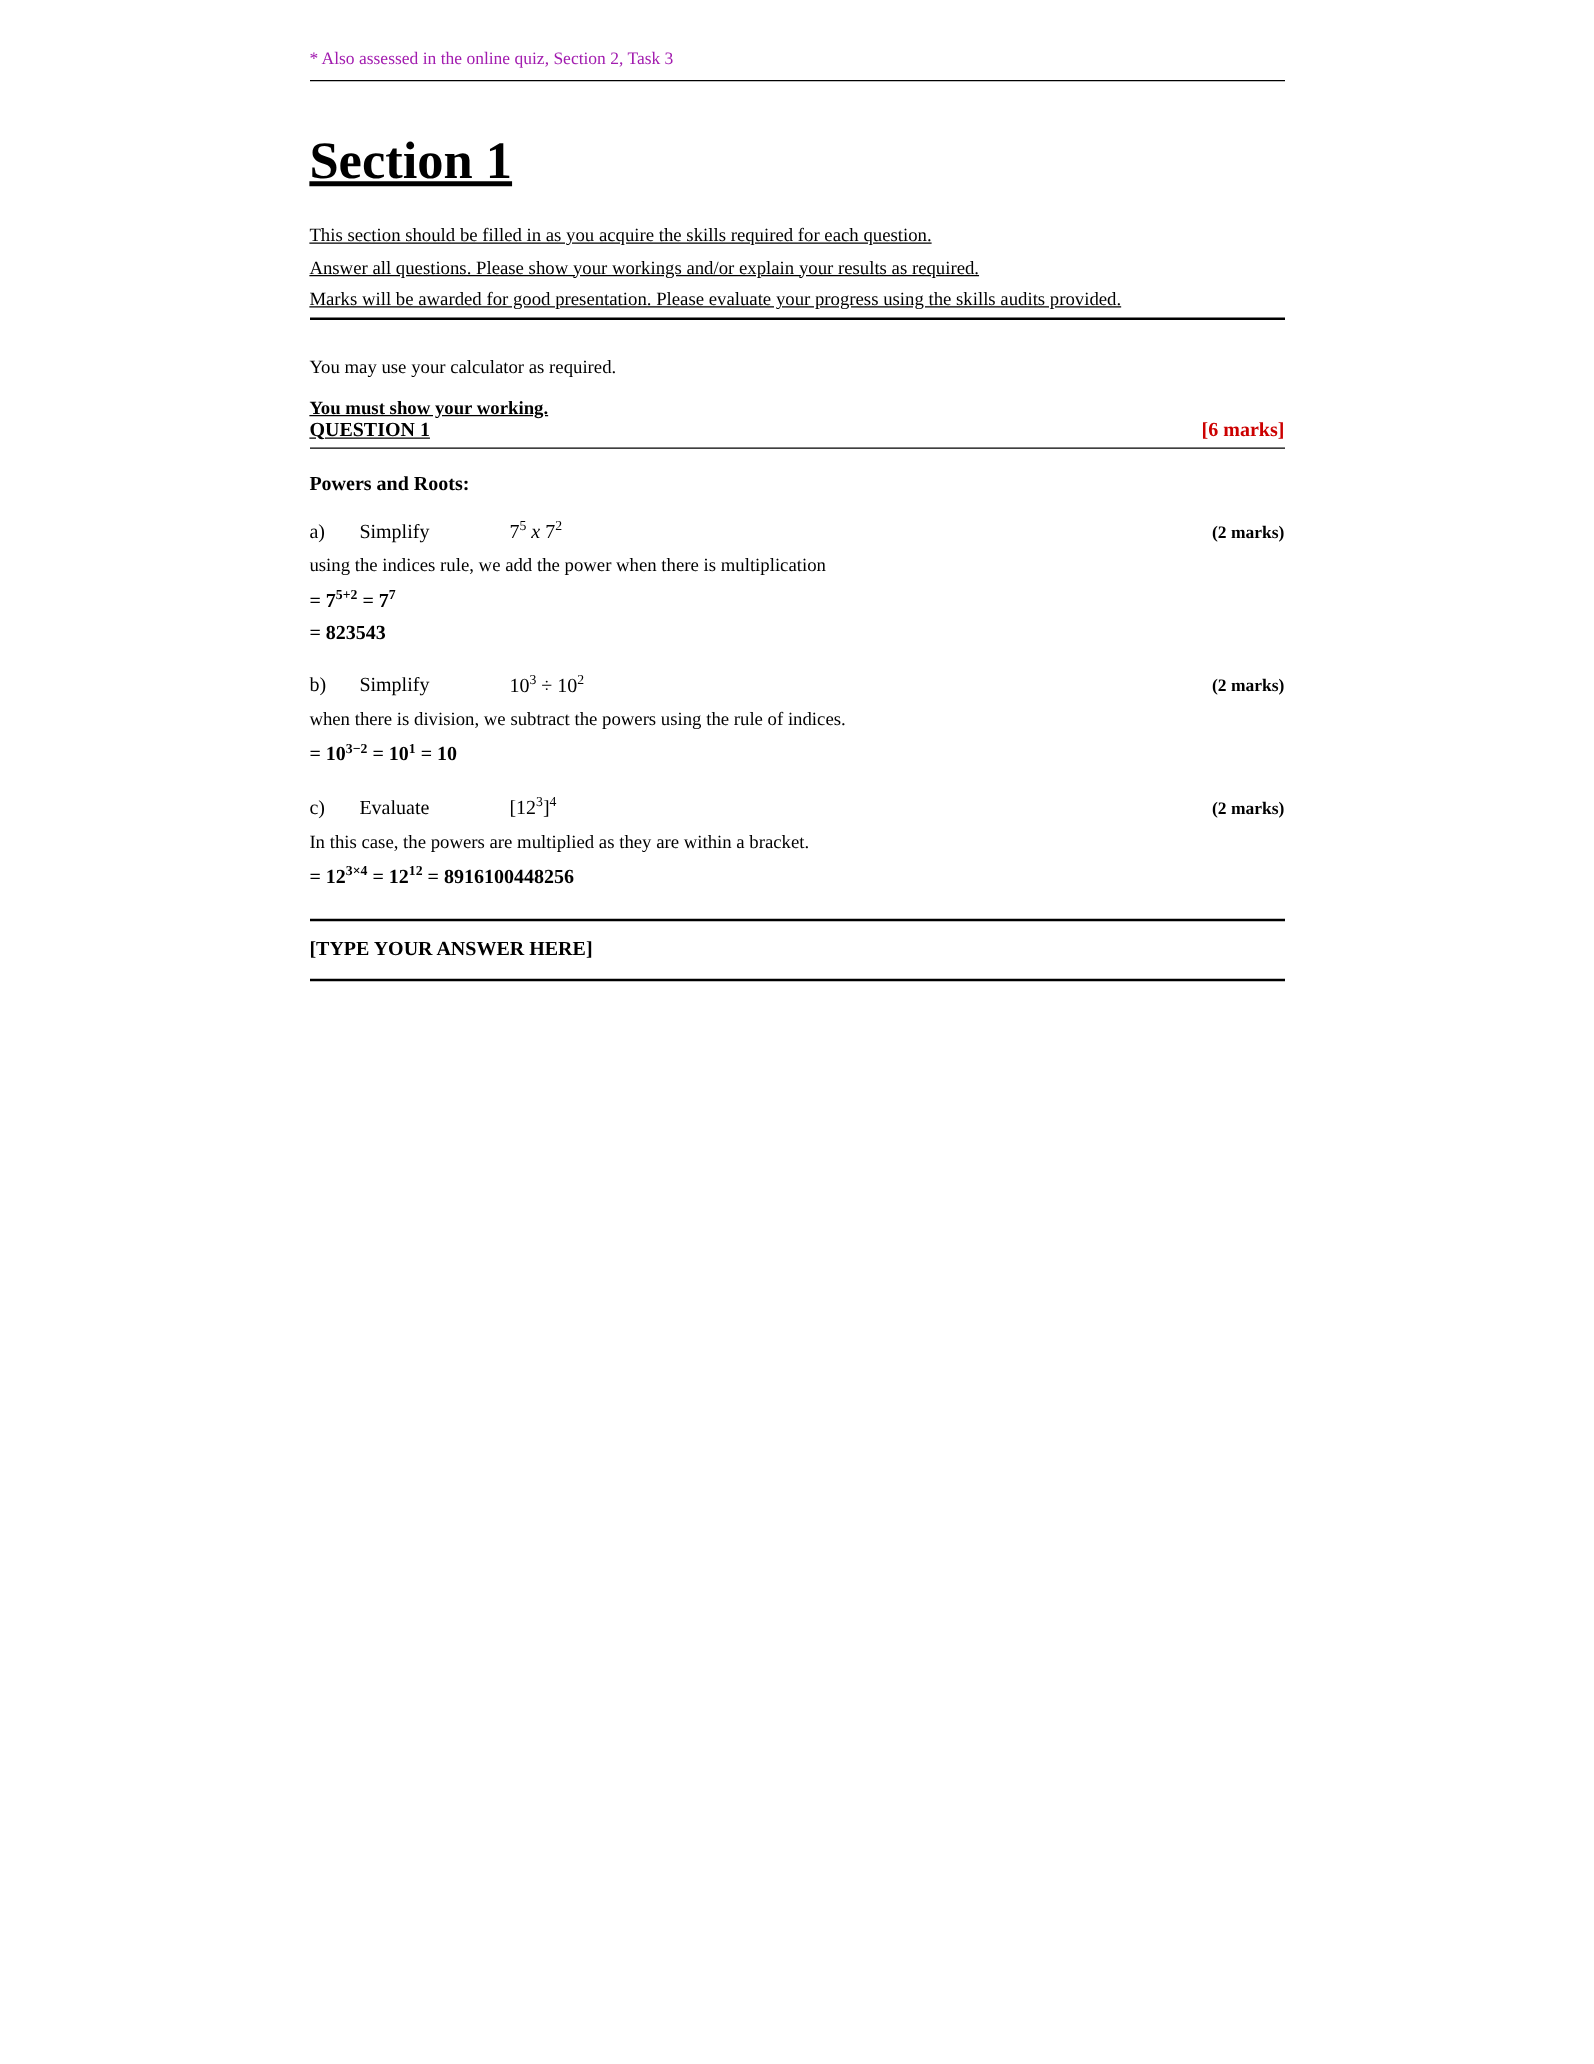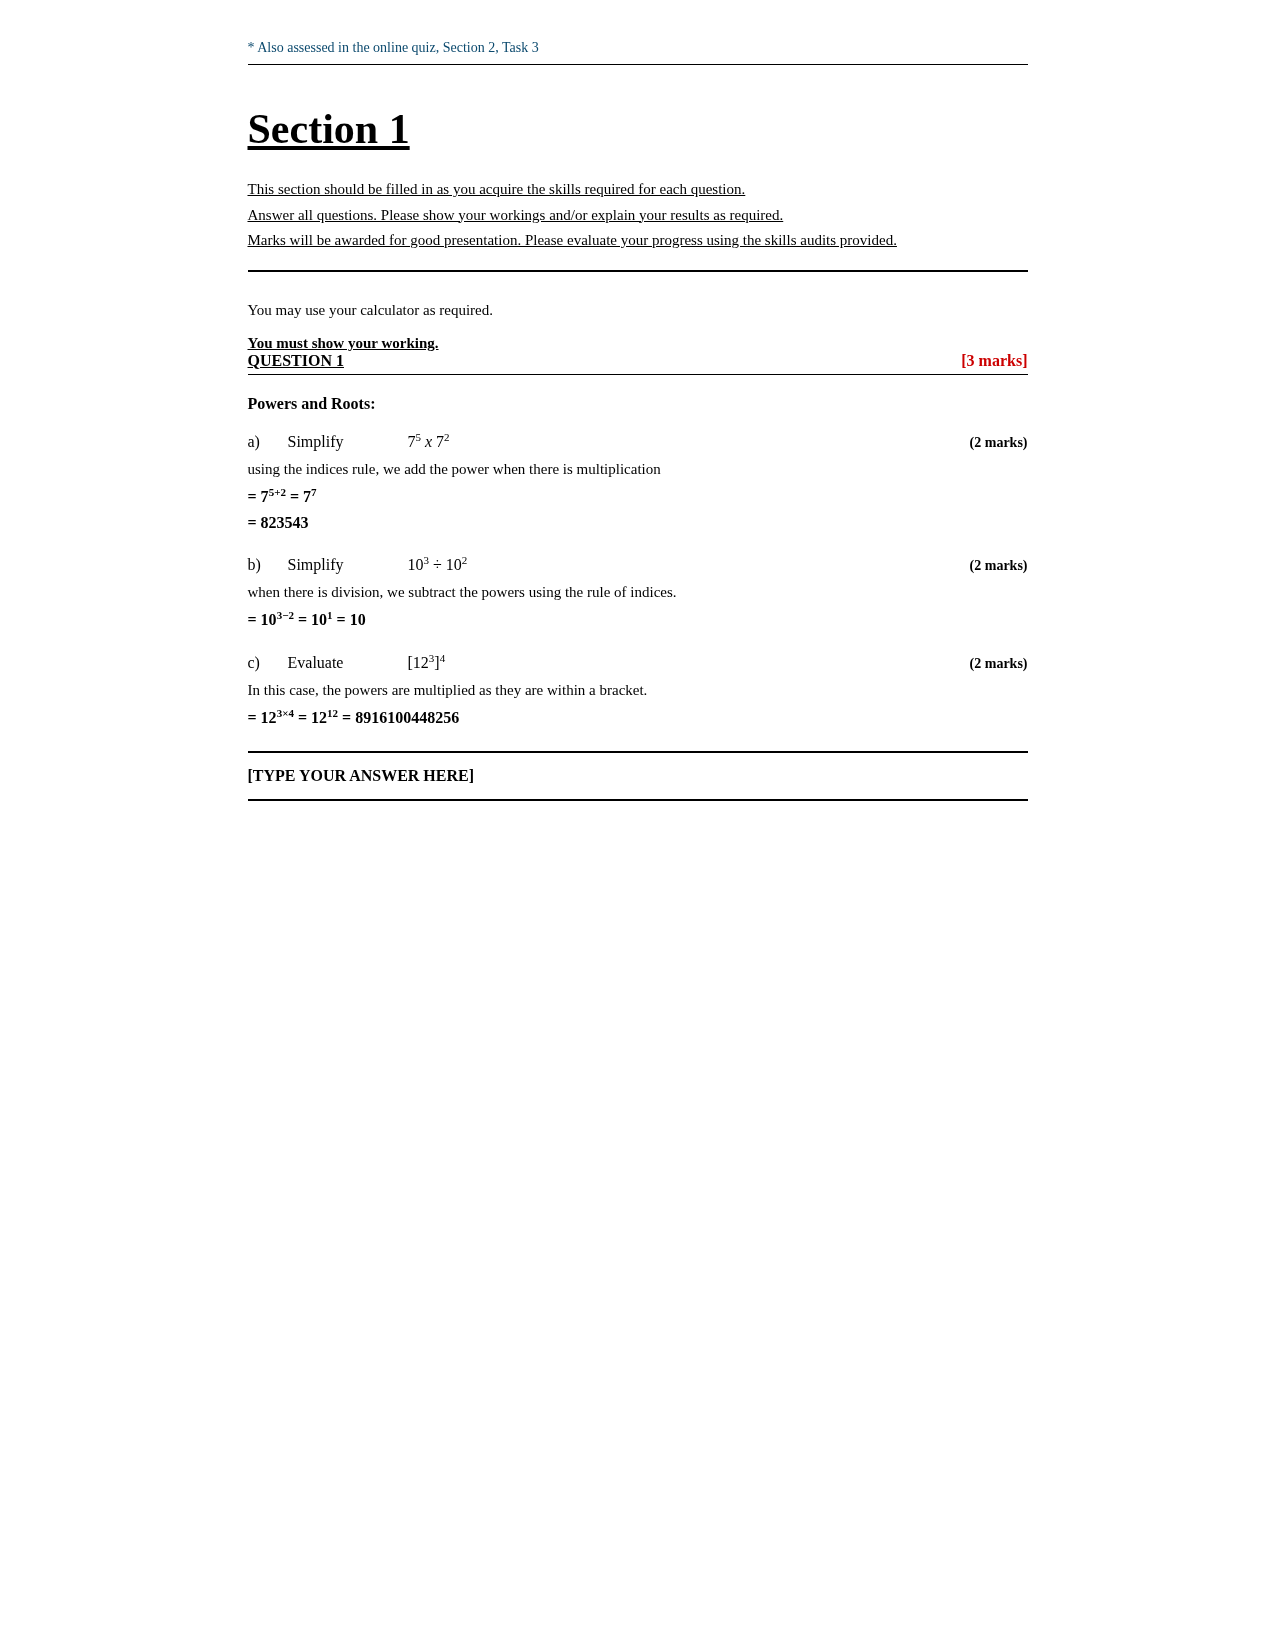--- a/index.html
+++ b/index.html
@@ -18,38 +18,37 @@
     }
 
     .page {
       max-width: 900px;
       margin: 0 auto;
       padding: 40px 60px;
     }
 
     .top-note {
       font-size: 14px;
-      color: #0c4a6e;
+      color: #a21caf;
       border-bottom: 1px solid #000;
       padding-bottom: 8px;
       margin-bottom: 40px;
     }
 
     .section-title {
       font-size: 42px;
       font-weight: bold;
       text-decoration: underline;
       margin-bottom: 24px;
     }
 
     .section-description {
       font-size: 15px;
       line-height: 1.7;
       border-bottom: 2px solid #000;
-      padding-bottom: 16px;
       margin-bottom: 30px;
       text-decoration: underline;
       text-decoration-color: #000;
     }
 
     .calculator-note {
       font-size: 15px;
       margin-bottom: 16px;
     }
 
@@ -170,21 +169,21 @@
   <p class="calculator-note">
     <span>You may use your calculator as required.</span>
   </p>
 
   <p class="must-show">
     <span>You must show your working.</span>
   </p>
 
   <div class="question-header">
     <span class="question-title">QUESTION 1</span>
-    <span class="question-marks">[3 marks]</span>
+    <span class="question-marks">[6 marks]</span>
   </div>
 
   <p class="question-subtitle">Powers and Roots:</p>
 
   <div class="part-block">
     <div class="part-row">
       <span class="part-letter">a)</span>
       <span class="part-label">Simplify</span>
       <span class="part-expression">
         7<sup>5</sup> <span style="font-style:italic;">x</span> 7<sup>2</sup>

